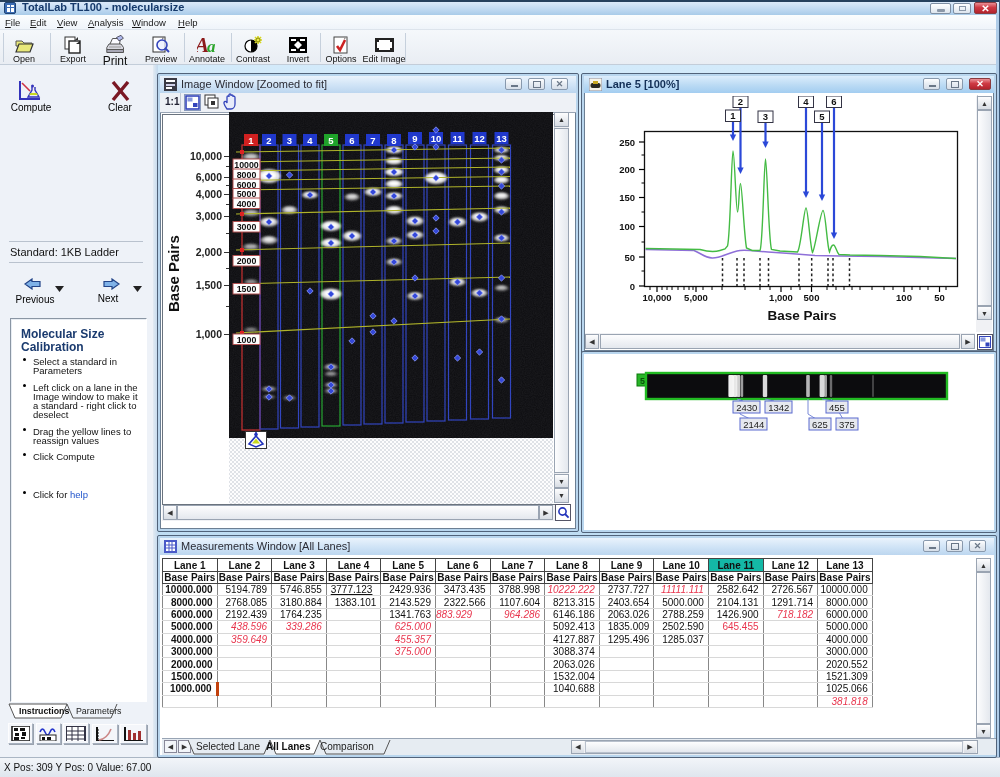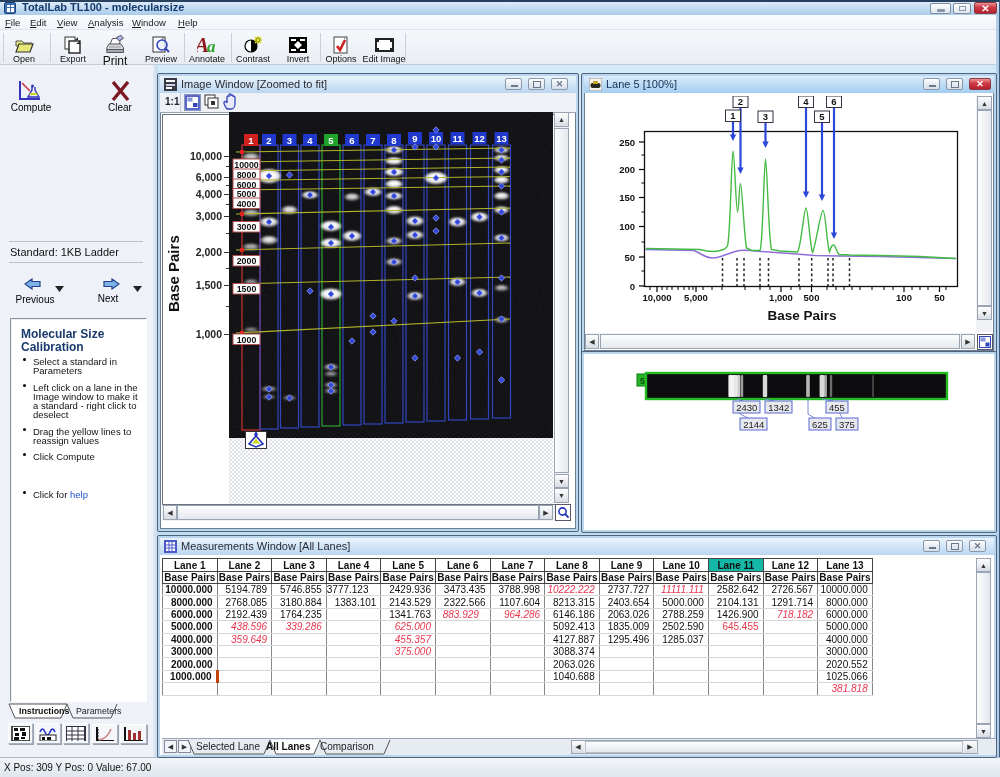--- a/index.html
+++ b/index.html
@@ -527,21 +527,21 @@
       <path d="M8 8 l3.6 3.6" stroke="#2233bb" stroke-width="1.8"></path>
     </svg>
 
 <div class="win" style="left:582px;top:74px;width:414px;height:279px;">
  <div class="wtitle" style="background:linear-gradient(#dcedfc,#badaf4 55%,#a3cdf0);">
   <svg class="abs" style="left:5px;top:2px;" width="13" height="13" viewBox="0 0 13 13">
           <rect width="13" height="13" fill="#f6f4ea" stroke="#889"></rect>
           <rect x="1.5" y="5" width="10" height="5" rx="2" fill="#2a2a20"></rect>
           <rect x="4" y="3" width="5" height="3" fill="#c8a820"></rect>
         </svg>
-  <span class="abs" style="left:22px;top:2px;font-weight:normal;color:#132f56;">Lane 5 [100%]</span>
+  <span class="abs" style="left:22px;top:2px;font-weight:bold;color:#132f56;">Lane 5 [100%]</span>
  </div>
 <div class="wbtn" style="left:339px;top:2px;width:17px;">
         <div class="g" style="left:5px;top:6px;width:7px;height:2px;background:#6a7787;"></div>
       </div>
       <div class="wbtn" style="left:362px;top:2px;width:17px;">
         <div class="g" style="left:4px;top:2px;width:8px;height:7px;border:1px solid #6a7787;"></div>
       </div>
       <div class="wbtn" style="left:385px;top:2px;width:22px;background:linear-gradient(#ea9298,#cf3a44 45%,#b2232d);border-color:#8a3b40;color:#fff;font-size:9px;font-weight:bold;text-align:center;line-height:11px;">✕</div>
 
  <div class="abs" style="left:2px;top:19px;width:392px;height:236px;background:#fff;border-right:1px solid #cdd2da;"></div>
@@ -746,21 +746,21 @@
             <td style="border:1px solid #444;background:#fff;font-weight:bold;text-align:center;color:#111;white-space:nowrap;overflow:hidden;">Base Pairs</td>
             <td style="border:1px solid #444;background:#fff;font-weight:bold;text-align:center;color:#111;white-space:nowrap;overflow:hidden;">Base Pairs</td>
             <td style="border:1px solid #444;background:#fff;font-weight:bold;text-align:center;color:#111;white-space:nowrap;overflow:hidden;">Base Pairs</td>
             <td style="border:1px solid #444;background:#fff;font-weight:bold;text-align:center;color:#111;white-space:nowrap;overflow:hidden;">Base Pairs</td>
             <td style="border:1px solid #444;background:#fff;font-weight:bold;text-align:center;color:#111;white-space:nowrap;overflow:hidden;">Base Pairs</td>
           </tr>
           <tr style="height:12.4px;">
             <td style="border-left:1px solid #888;border-right:1px solid #888;border-bottom:1px solid #d8d8d8;text-align:right;padding-right:4px;white-space:nowrap;font-weight:bold;color:#111;">10000.000</td>
             <td style="border-left:1px solid #888;border-right:1px solid #888;border-bottom:1px solid #d8d8d8;text-align:right;padding-right:4px;white-space:nowrap;color:#111;">5194.789</td>
             <td style="border-left:1px solid #888;border-right:1px solid #888;border-bottom:1px solid #d8d8d8;text-align:right;padding-right:4px;white-space:nowrap;color:#111;">5746.855</td>
-            <td style="border-left:1px solid #888;border-right:1px solid #888;border-bottom:1px solid #d8d8d8;text-align:left;padding-right:4px;white-space:nowrap;color:#111;">3777.123</td>
+            <td style="border-left:1px solid #888;border-right:1px solid #888;border-bottom:1px solid #d8d8d8;text-align:center;padding-right:4px;white-space:nowrap;color:#111;text-decoration:underline;">3777.123</td>
             <td style="border-left:1px solid #888;border-right:1px solid #888;border-bottom:1px solid #d8d8d8;text-align:right;padding-right:4px;white-space:nowrap;color:#111;">2429.936</td>
             <td style="border-left:1px solid #888;border-right:1px solid #888;border-bottom:1px solid #d8d8d8;text-align:right;padding-right:4px;white-space:nowrap;color:#111;">3473.435</td>
             <td style="border-left:1px solid #888;border-right:1px solid #888;border-bottom:1px solid #d8d8d8;text-align:right;padding-right:4px;white-space:nowrap;color:#111;">3788.998</td>
             <td style="border-left:1px solid #888;border-right:1px solid #888;border-bottom:1px solid #d8d8d8;text-align:right;padding-right:4px;white-space:nowrap;color:#e8364e;font-style:italic;">10222.222</td>
             <td style="border-left:1px solid #888;border-right:1px solid #888;border-bottom:1px solid #d8d8d8;text-align:right;padding-right:4px;white-space:nowrap;color:#111;">2737.727</td>
             <td style="border-left:1px solid #888;border-right:1px solid #888;border-bottom:1px solid #d8d8d8;text-align:right;padding-right:4px;white-space:nowrap;color:#e8364e;font-style:italic;">11111.111</td>
             <td style="border-left:1px solid #888;border-right:1px solid #888;border-bottom:1px solid #d8d8d8;text-align:right;padding-right:4px;white-space:nowrap;color:#111;">2582.642</td>
             <td style="border-left:1px solid #888;border-right:1px solid #888;border-bottom:1px solid #d8d8d8;text-align:right;padding-right:4px;white-space:nowrap;color:#111;">2726.567</td>
             <td style="border-left:1px solid #888;border-right:1px solid #888;border-bottom:1px solid #d8d8d8;text-align:right;padding-right:4px;white-space:nowrap;color:#111;">10000.000</td>
           </tr>
@@ -778,21 +778,21 @@
             <td style="border-left:1px solid #888;border-right:1px solid #888;border-bottom:1px solid #d8d8d8;text-align:right;padding-right:4px;white-space:nowrap;color:#111;">2104.131</td>
             <td style="border-left:1px solid #888;border-right:1px solid #888;border-bottom:1px solid #d8d8d8;text-align:right;padding-right:4px;white-space:nowrap;color:#111;">1291.714</td>
             <td style="border-left:1px solid #888;border-right:1px solid #888;border-bottom:1px solid #d8d8d8;text-align:right;padding-right:4px;white-space:nowrap;color:#111;">8000.000</td>
           </tr>
           <tr style="height:12.4px;">
             <td style="border-left:1px solid #888;border-right:1px solid #888;border-bottom:1px solid #d8d8d8;text-align:right;padding-right:4px;white-space:nowrap;font-weight:bold;color:#111;">6000.000</td>
             <td style="border-left:1px solid #888;border-right:1px solid #888;border-bottom:1px solid #d8d8d8;text-align:right;padding-right:4px;white-space:nowrap;color:#111;">2192.439</td>
             <td style="border-left:1px solid #888;border-right:1px solid #888;border-bottom:1px solid #d8d8d8;text-align:right;padding-right:4px;white-space:nowrap;color:#111;">1764.235</td>
             <td style="border-left:1px solid #888;border-right:1px solid #888;border-bottom:1px solid #d8d8d8;text-align:right;padding-right:4px;white-space:nowrap;color:#111;"></td>
             <td style="border-left:1px solid #888;border-right:1px solid #888;border-bottom:1px solid #d8d8d8;text-align:right;padding-right:4px;white-space:nowrap;color:#111;">1341.763</td>
-            <td style="border-left:1px solid #888;border-right:1px solid #888;border-bottom:1px solid #d8d8d8;text-align:center;padding-right:4px;white-space:nowrap;color:#e8364e;font-style:italic;">883.929</td>
+            <td style="border-left:1px solid #888;border-right:1px solid #888;border-bottom:1px solid #d8d8d8;text-align:left;padding-right:4px;white-space:nowrap;color:#e8364e;font-style:italic;">883.929</td>
             <td style="border-left:1px solid #888;border-right:1px solid #888;border-bottom:1px solid #d8d8d8;text-align:right;padding-right:4px;white-space:nowrap;color:#e8364e;font-style:italic;">964.286</td>
             <td style="border-left:1px solid #888;border-right:1px solid #888;border-bottom:1px solid #d8d8d8;text-align:right;padding-right:4px;white-space:nowrap;color:#111;">6146.186</td>
             <td style="border-left:1px solid #888;border-right:1px solid #888;border-bottom:1px solid #d8d8d8;text-align:right;padding-right:4px;white-space:nowrap;color:#111;">2063.026</td>
             <td style="border-left:1px solid #888;border-right:1px solid #888;border-bottom:1px solid #d8d8d8;text-align:right;padding-right:4px;white-space:nowrap;color:#111;">2788.259</td>
             <td style="border-left:1px solid #888;border-right:1px solid #888;border-bottom:1px solid #d8d8d8;text-align:right;padding-right:4px;white-space:nowrap;color:#111;">1426.900</td>
             <td style="border-left:1px solid #888;border-right:1px solid #888;border-bottom:1px solid #d8d8d8;text-align:right;padding-right:4px;white-space:nowrap;color:#e8364e;font-style:italic;">718.182</td>
             <td style="border-left:1px solid #888;border-right:1px solid #888;border-bottom:1px solid #d8d8d8;text-align:right;padding-right:4px;white-space:nowrap;color:#111;">6000.000</td>
           </tr>
           <tr style="height:12.4px;">
             <td style="border-left:1px solid #888;border-right:1px solid #888;border-bottom:1px solid #d8d8d8;text-align:right;padding-right:4px;white-space:nowrap;font-weight:bold;color:#111;">5000.000</td>
@@ -846,20 +846,35 @@
             <td style="border-left:1px solid #888;border-right:1px solid #888;border-bottom:1px solid #d8d8d8;text-align:right;padding-right:4px;white-space:nowrap;color:#111;"></td>
             <td style="border-left:1px solid #888;border-right:1px solid #888;border-bottom:1px solid #d8d8d8;text-align:right;padding-right:4px;white-space:nowrap;color:#111;"></td>
             <td style="border-left:1px solid #888;border-right:1px solid #888;border-bottom:1px solid #d8d8d8;text-align:right;padding-right:4px;white-space:nowrap;color:#111;"></td>
             <td style="border-left:1px solid #888;border-right:1px solid #888;border-bottom:1px solid #d8d8d8;text-align:right;padding-right:4px;white-space:nowrap;color:#111;"></td>
             <td style="border-left:1px solid #888;border-right:1px solid #888;border-bottom:1px solid #d8d8d8;text-align:right;padding-right:4px;white-space:nowrap;color:#111;">2063.026</td>
             <td style="border-left:1px solid #888;border-right:1px solid #888;border-bottom:1px solid #d8d8d8;text-align:right;padding-right:4px;white-space:nowrap;color:#111;"></td>
             <td style="border-left:1px solid #888;border-right:1px solid #888;border-bottom:1px solid #d8d8d8;text-align:right;padding-right:4px;white-space:nowrap;color:#111;"></td>
             <td style="border-left:1px solid #888;border-right:1px solid #888;border-bottom:1px solid #d8d8d8;text-align:right;padding-right:4px;white-space:nowrap;color:#111;"></td>
             <td style="border-left:1px solid #888;border-right:1px solid #888;border-bottom:1px solid #d8d8d8;text-align:right;padding-right:4px;white-space:nowrap;color:#111;"></td>
             <td style="border-left:1px solid #888;border-right:1px solid #888;border-bottom:1px solid #d8d8d8;text-align:right;padding-right:4px;white-space:nowrap;color:#111;">2020.552</td>
+          </tr>
+          <tr style="height:12.4px;">
+            <td style="border-left:1px solid #888;border-right:1px solid #888;border-bottom:1px solid #d8d8d8;text-align:right;padding-right:4px;white-space:nowrap;font-weight:bold;color:#111;">1500.000</td>
+            <td style="border-left:1px solid #888;border-right:1px solid #888;border-bottom:1px solid #d8d8d8;text-align:right;padding-right:4px;white-space:nowrap;color:#111;"></td>
+            <td style="border-left:1px solid #888;border-right:1px solid #888;border-bottom:1px solid #d8d8d8;text-align:right;padding-right:4px;white-space:nowrap;color:#111;"></td>
+            <td style="border-left:1px solid #888;border-right:1px solid #888;border-bottom:1px solid #d8d8d8;text-align:right;padding-right:4px;white-space:nowrap;color:#111;"></td>
+            <td style="border-left:1px solid #888;border-right:1px solid #888;border-bottom:1px solid #d8d8d8;text-align:right;padding-right:4px;white-space:nowrap;color:#111;"></td>
+            <td style="border-left:1px solid #888;border-right:1px solid #888;border-bottom:1px solid #d8d8d8;text-align:right;padding-right:4px;white-space:nowrap;color:#111;"></td>
+            <td style="border-left:1px solid #888;border-right:1px solid #888;border-bottom:1px solid #d8d8d8;text-align:right;padding-right:4px;white-space:nowrap;color:#111;"></td>
+            <td style="border-left:1px solid #888;border-right:1px solid #888;border-bottom:1px solid #d8d8d8;text-align:right;padding-right:4px;white-space:nowrap;color:#111;">1532.004</td>
+            <td style="border-left:1px solid #888;border-right:1px solid #888;border-bottom:1px solid #d8d8d8;text-align:right;padding-right:4px;white-space:nowrap;color:#111;"></td>
+            <td style="border-left:1px solid #888;border-right:1px solid #888;border-bottom:1px solid #d8d8d8;text-align:right;padding-right:4px;white-space:nowrap;color:#111;"></td>
+            <td style="border-left:1px solid #888;border-right:1px solid #888;border-bottom:1px solid #d8d8d8;text-align:right;padding-right:4px;white-space:nowrap;color:#111;"></td>
+            <td style="border-left:1px solid #888;border-right:1px solid #888;border-bottom:1px solid #d8d8d8;text-align:right;padding-right:4px;white-space:nowrap;color:#111;"></td>
+            <td style="border-left:1px solid #888;border-right:1px solid #888;border-bottom:1px solid #d8d8d8;text-align:right;padding-right:4px;white-space:nowrap;color:#111;">1521.309</td>
           </tr>
           <tr style="height:12.4px;">
             <td style="border-left:1px solid #888;border-right:3px solid #c2410c;border-bottom:1px solid #d8d8d8;text-align:right;padding-right:4px;white-space:nowrap;font-weight:bold;color:#111;">1000.000</td>
             <td style="border-left:1px solid #888;border-right:1px solid #888;border-bottom:1px solid #d8d8d8;text-align:right;padding-right:4px;white-space:nowrap;color:#111;"></td>
             <td style="border-left:1px solid #888;border-right:1px solid #888;border-bottom:1px solid #d8d8d8;text-align:right;padding-right:4px;white-space:nowrap;color:#111;"></td>
             <td style="border-left:1px solid #888;border-right:1px solid #888;border-bottom:1px solid #d8d8d8;text-align:right;padding-right:4px;white-space:nowrap;color:#111;"></td>
             <td style="border-left:1px solid #888;border-right:1px solid #888;border-bottom:1px solid #d8d8d8;text-align:right;padding-right:4px;white-space:nowrap;color:#111;"></td>
             <td style="border-left:1px solid #888;border-right:1px solid #888;border-bottom:1px solid #d8d8d8;text-align:right;padding-right:4px;white-space:nowrap;color:#111;"></td>
             <td style="border-left:1px solid #888;border-right:1px solid #888;border-bottom:1px solid #d8d8d8;text-align:right;padding-right:4px;white-space:nowrap;color:#111;"></td>
             <td style="border-left:1px solid #888;border-right:1px solid #888;border-bottom:1px solid #d8d8d8;text-align:right;padding-right:4px;white-space:nowrap;color:#111;">1040.688</td>

